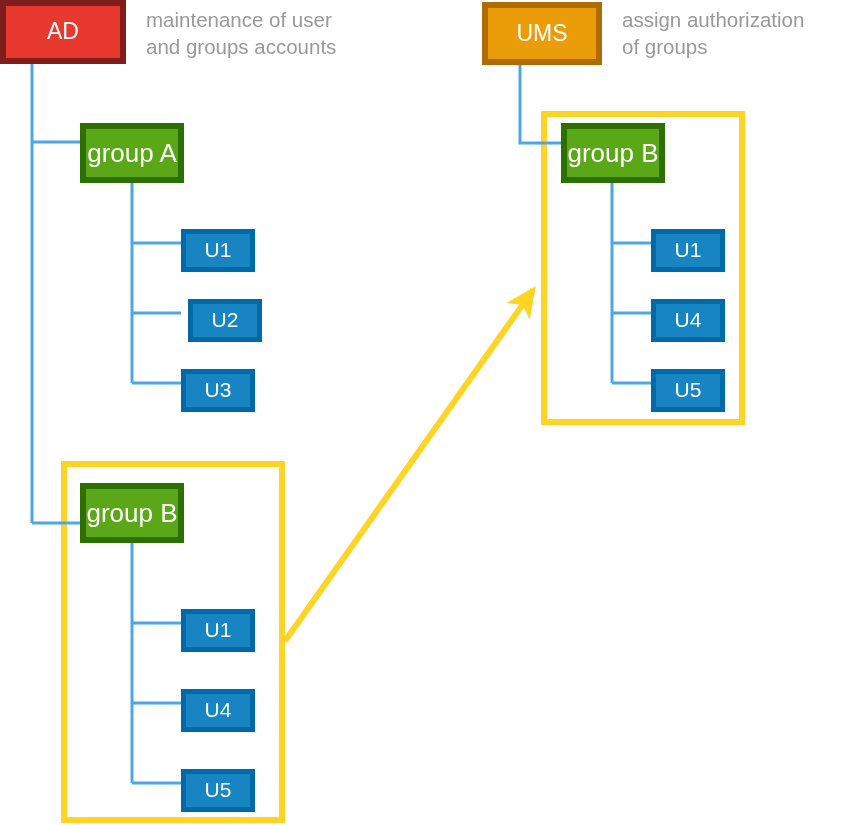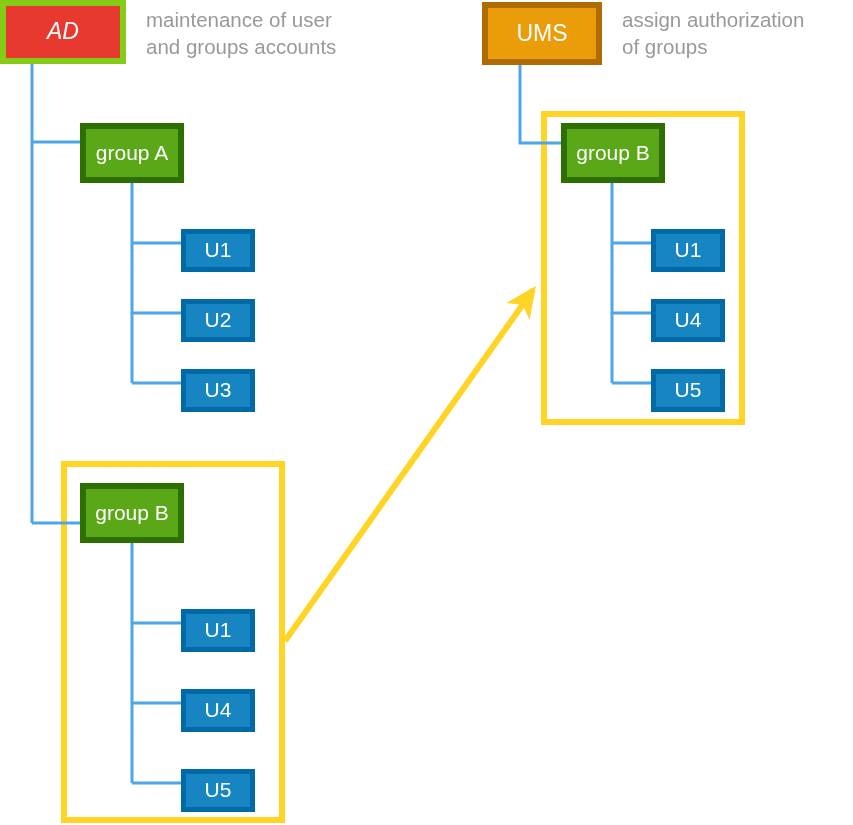--- a/index.html
+++ b/index.html
@@ -4,23 +4,23 @@
 <style>
   html,body{margin:0;padding:0;background:#ffffff;}
   body{width:853px;height:825px;position:relative;overflow:hidden;
        font-family:"Liberation Sans","DejaVu Sans",sans-serif;}
   #canvas{position:absolute;left:0;top:0;width:853px;height:825px;}
 
   .node{position:absolute;box-sizing:border-box;display:flex;
         align-items:center;justify-content:center;text-align:center;
         color:#ffffff;line-height:1.18;z-index:5;}
 
-  .node-ad{background:#e8392f;border:6px solid #84cc16;font-size:23px;font-style:italic;}
+  .node-ad{background:#e8392f;border:6px solid #7f1d1d;font-size:23px;}
   .node-ums{background:#eb9c09;border:6px solid #b06c03;font-size:23px;}
-  .node-group{background:#5aa718;border:6px solid #2d7000;font-size:21px;}
+  .node-group{background:#5aa718;border:6px solid #2d7000;font-size:26px;}
   .node-user{background:#1685c1;border:5px solid #0069a8;font-size:21px;margin-top:7px;}
 
   .grouping-box{position:absolute;box-sizing:border-box;
                 border:6px solid #ffd425;background:transparent;z-index:1;}
 
   .note{position:absolute;color:#999999;font-size:20.5px;line-height:1.33;
         white-space:pre-line;z-index:5;}
 
   svg.wires{position:absolute;left:0;top:0;width:853px;height:825px;
             z-index:2;pointer-events:none;}
@@ -75,21 +75,21 @@
 and groups accounts</div>
 
   <div class="node node-ums" style="left:482px;top:2px;width:120px;height:63px;">UMS</div>
   <div class="note" style="left:622px;top:6px;width:240px;">assign authorization
 of groups</div>
 
   <div class="node node-group" style="left:80px;top:123px;width:104px;height:60px;">group
 A</div>
 
   <div class="node node-user" style="left:181px;top:222px;width:74px;height:43px;">U1</div>
-  <div class="node node-user" style="left:181px;top:292px;width:74px;height:43px;">U2</div>
+  <div class="node node-user" style="left:188px;top:292px;width:74px;height:43px;">U2</div>
   <div class="node node-user" style="left:181px;top:362px;width:74px;height:43px;">U3</div>
 
   <div class="node node-group" style="left:80px;top:483px;width:104px;height:60px;">group
 B</div>
 
   <div class="node node-user" style="left:181px;top:602px;width:74px;height:43px;">U1</div>
   <div class="node node-user" style="left:181px;top:682px;width:74px;height:43px;">U4</div>
   <div class="node node-user" style="left:181px;top:762px;width:74px;height:43px;">U5</div>
 
   <div class="node node-group" style="left:561px;top:123px;width:104px;height:60px;">group

